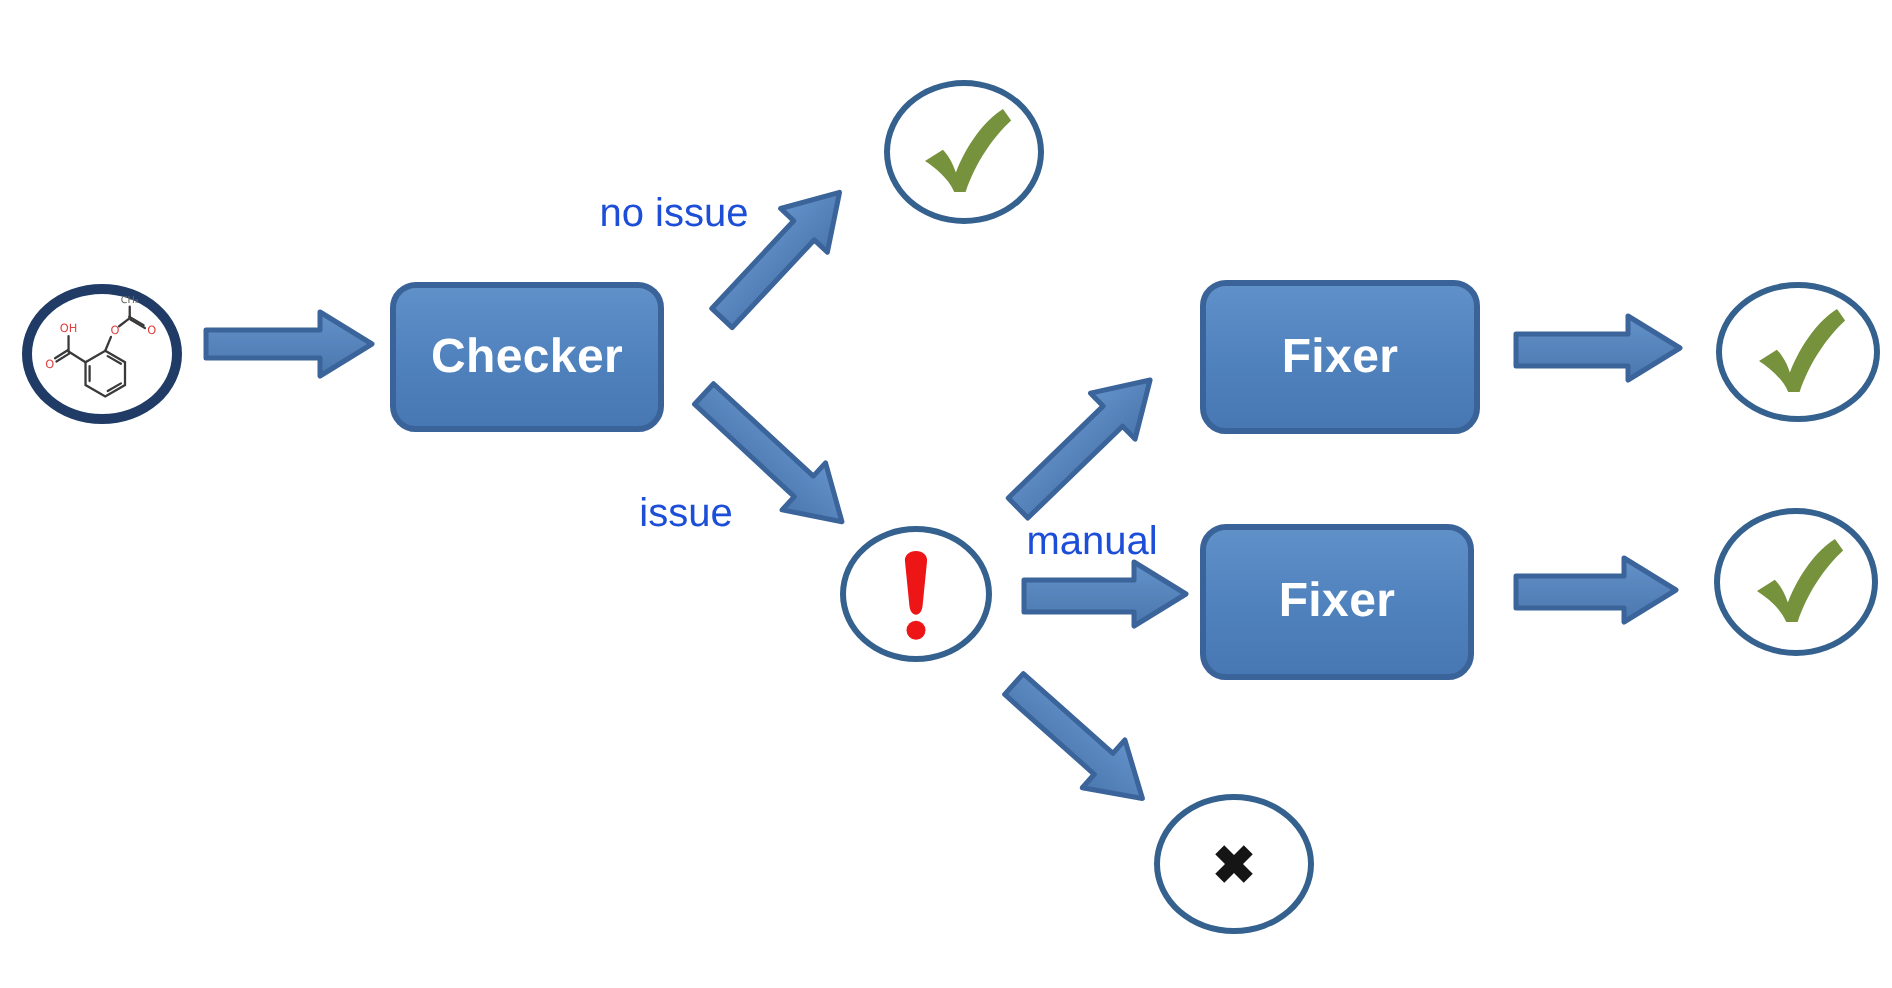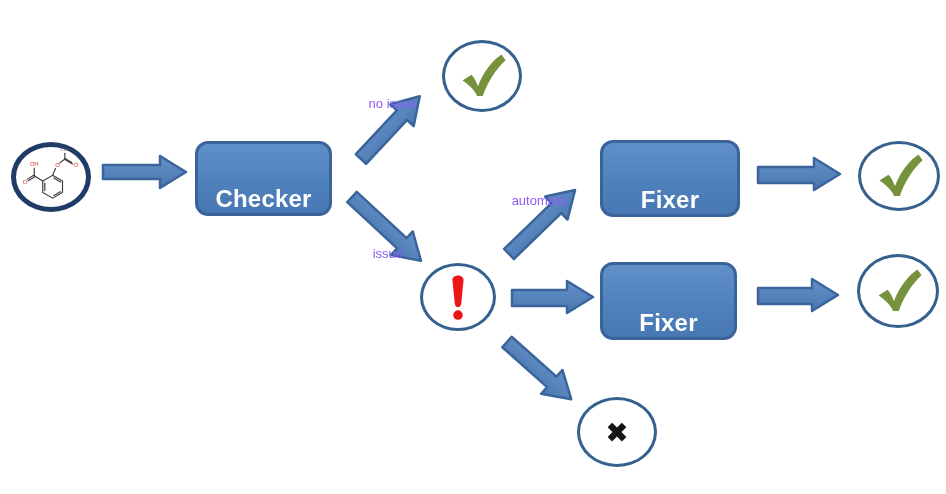--- a/index.html
+++ b/index.html
@@ -3,34 +3,34 @@
 <meta charset="utf-8">
 <style>
   html,body{margin:0;padding:0;background:#fff;}
   .canvas{
     position:relative;width:946px;height:494px;background:#ffffff;overflow:hidden;
     font-family:"Liberation Sans", sans-serif;
   }
   .layer{position:absolute;left:0;top:0;}
   .arrow{fill:url(#gradArrow);stroke:#3A649A;stroke-width:2.5;stroke-linejoin:round;}
   .node-box{
-    position:absolute;display:flex;align-items:flex-end;justify-content:center;
+    position:absolute;display:flex;align-items:center;justify-content:center;
     background:linear-gradient(180deg,#6090c8 0%,#4f81bd 55%,#4878b3 100%);
     border:3px solid #3A639A;border-radius:13px;box-sizing:border-box;
   }
   .node-box .box-label{
     color:#ffffff;font-size:24px;font-weight:bold;letter-spacing:.2px;
   }
   .circle{
     position:absolute;display:flex;align-items:center;justify-content:center;
     background:#ffffff;border:3px solid #35618F;border-radius:50%;box-sizing:border-box;
   }
   .circle.molecule{border:5px solid #1F3B66;}
   .edge-label{
-    position:absolute;color:#8b5cf6;font-size:13px;text-align:right;white-space:nowrap;
+    position:absolute;color:#1d4ed8;font-size:20px;text-align:center;white-space:nowrap;
   }
   .atom{fill:#E04040;font-size:7px;font-family:"DejaVu Sans", sans-serif;}
   .atom.gray{fill:#666;font-size:6px;}
   .bond{stroke:#3a3a3a;stroke-width:1.4;stroke-linecap:round;fill:none;}
 </style>
 </head>
 <body>
 
 <div class="canvas">
 
@@ -92,21 +92,21 @@
       <text class="atom gray" x="57" y="6.5" text-anchor="middle">CH₃</text>
     </svg>
   </div>
 
   <div class="node-box" style="left:195px;top:141px;width:137px;height:75px;">
     <span class="box-label">Checker</span>
   </div>
 
   <div class="edge-label" style="left:257px;top:96px;width:160px;">no issue</div>
   <div class="edge-label" style="left:283px;top:246px;width:120px;">issue</div>
-  <div class="edge-label" style="left:408px;top:193px;width:160px;">automatic</div>
+  <div class="edge-label" style="left:486px;top:260px;width:120px;">manual</div>
 
   <div class="circle" style="left:442px;top:40px;width:80px;height:72px;">
     <svg width="52" height="50" viewBox="0 0 64 60" style="margin-top:-4px">
       <path fill="#76923C" d="M8 38 L19 31 C22 34 25 39 27 45 C34 27 45 13 56 6 L61 13 C50 23 39 39 33 57 L26 57 C22 48 14 42 8 38 Z"></path>
     </svg>
   </div>
 
   <div class="circle" style="left:420px;top:263px;width:76px;height:68px;">
     <svg width="26" height="50" viewBox="0 0 30 58">
       <path fill="#ED1515" d="M15 4 C19 4 21.8 6.5 21.4 10 L18.8 36 C18.5 39 17 41 15 41 C13 41 11.5 39 11.2 36 L8.6 10 C8.2 6.5 11 4 15 4 Z"></path>

